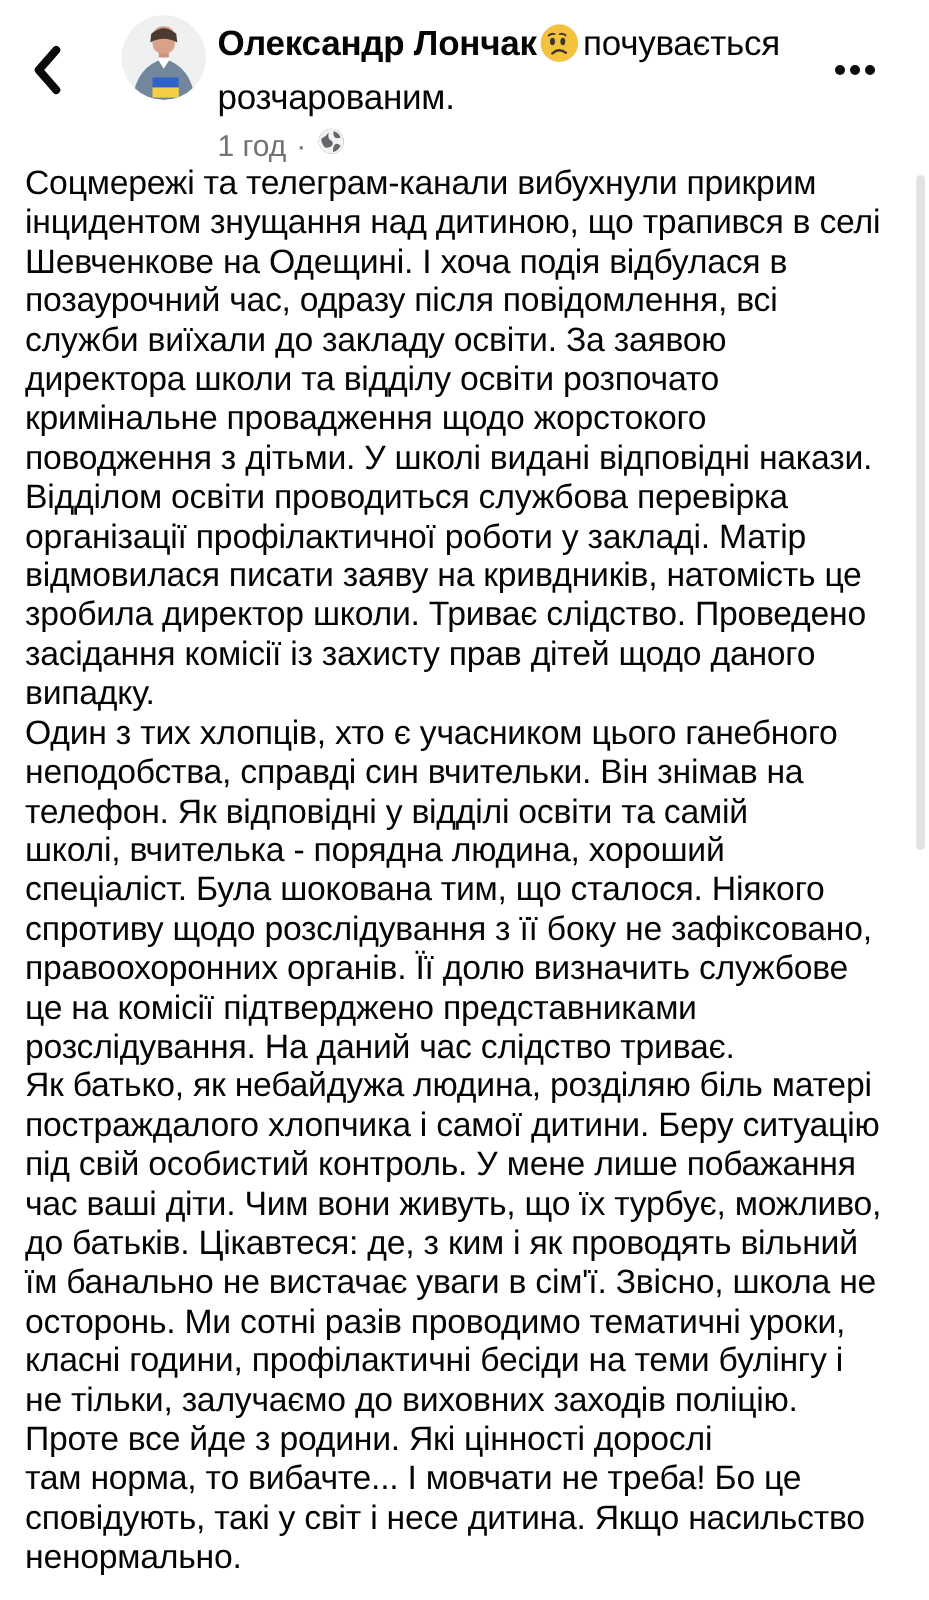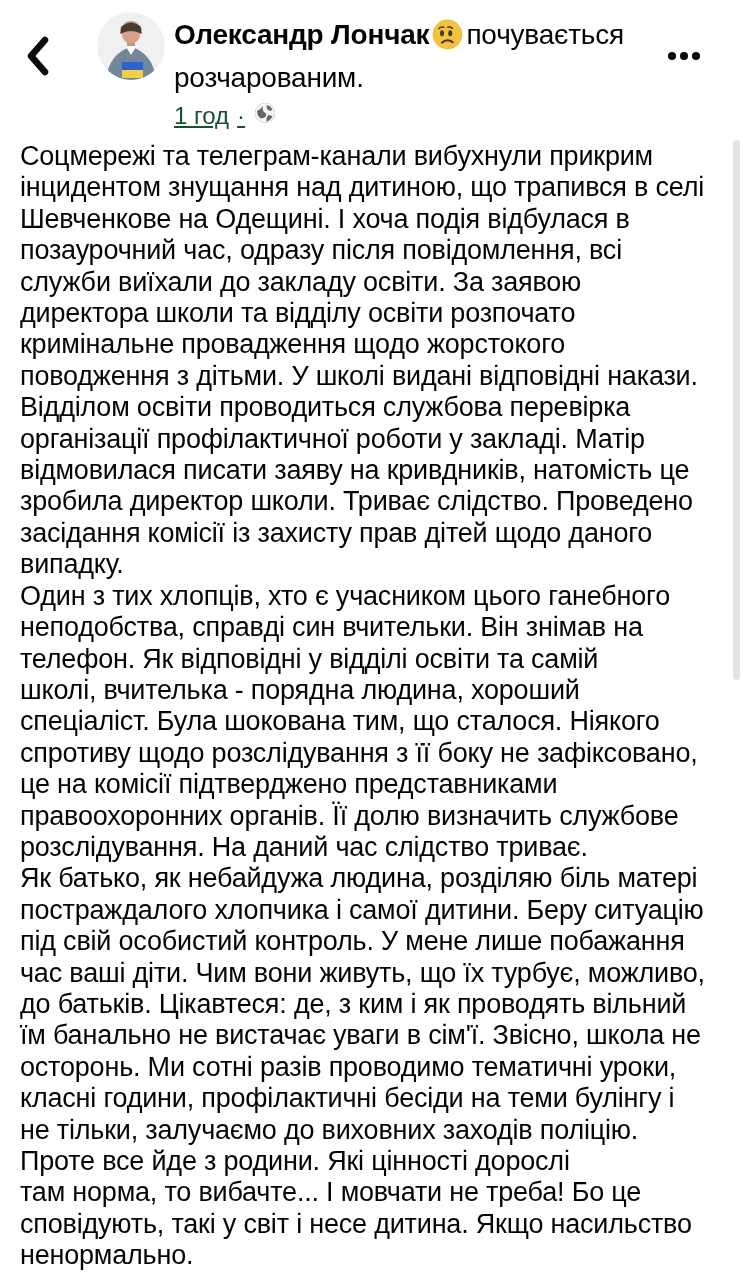--- a/index.html
+++ b/index.html
@@ -60,25 +60,24 @@
   }
   .feeling-emoji {
     display: inline-block;
     vertical-align: -6px;
     margin: 0 3px;
   }
   .meta-line {
     margin-top: 5px;
     font-size: 24px;
     line-height: 30px;
-    color: #14532d;
+    color: #737373;
     display: flex;
-    align-items: flex-start;
+    align-items: flex-end;
     gap: 8px;
-    text-decoration: underline;
   }
   .globe-icon {
     display: inline-block;
     vertical-align: middle;
   }
   .more-btn {
     position: absolute;
     right: 41px;
     top: 46px;
     display: flex;
@@ -90,21 +89,21 @@
   .more-btn .dot {
     width: 8px;
     height: 8px;
     border-radius: 50%;
     background: #0a0a0a;
   }
 
   
   .post-body {
     position: absolute;
-    top: 141px;
+    top: 131px;
     left: 0;
     right: 0;
     padding: 0 16px 0 20px;
     font-size: 27px;
     line-height: 31.4px;
     letter-spacing: -0.2px;
     color: #050505;
   }
   .post-line {
     white-space: nowrap;
@@ -202,22 +201,22 @@
     <div class="post-line">відмовилася писати заяву на кривдників, натомість це</div>
     <div class="post-line">зробила директор школи. Триває слідство. Проведено</div>
     <div class="post-line">засідання комісії із захисту прав дітей щодо даного</div>
     <div class="post-line">випадку.</div>
     <div class="post-line">Один з тих хлопців, хто є учасником цього ганебного</div>
     <div class="post-line">неподобства, справді син вчительки. Він знімав на</div>
     <div class="post-line">телефон. Як відповідні у відділі освіти та самій</div>
     <div class="post-line">школі, вчителька - порядна людина, хороший</div>
     <div class="post-line">спеціаліст. Була шокована тим, що сталося. Ніякого</div>
     <div class="post-line">спротиву щодо розслідування з її боку не зафіксовано,</div>
+    <div class="post-line">правоохоронних органів. Її долю визначить службове</div>
     <div class="post-line">це на комісії підтверджено представниками</div>
-    <div class="post-line">правоохоронних органів. Її долю визначить службове</div>
     <div class="post-line">розслідування. На даний час слідство триває.</div>
     <div class="post-line">Як батько, як небайдужа людина, розділяю біль матері</div>
     <div class="post-line">постраждалого хлопчика і самої дитини. Беру ситуацію</div>
     <div class="post-line">під свій особистий контроль. У мене лише побажання</div>
     <div class="post-line">час ваші діти. Чим вони живуть, що їх турбує, можливо,</div>
     <div class="post-line">до батьків. Цікавтеся: де, з ким і як проводять вільний</div>
     <div class="post-line">їм банально не вистачає уваги в сім'ї. Звісно, школа не</div>
     <div class="post-line">осторонь. Ми сотні разів проводимо тематичні уроки,</div>
     <div class="post-line">класні години, профілактичні бесіди на теми булінгу і</div>
     <div class="post-line">не тільки, залучаємо до виховних заходів поліцію.</div>

